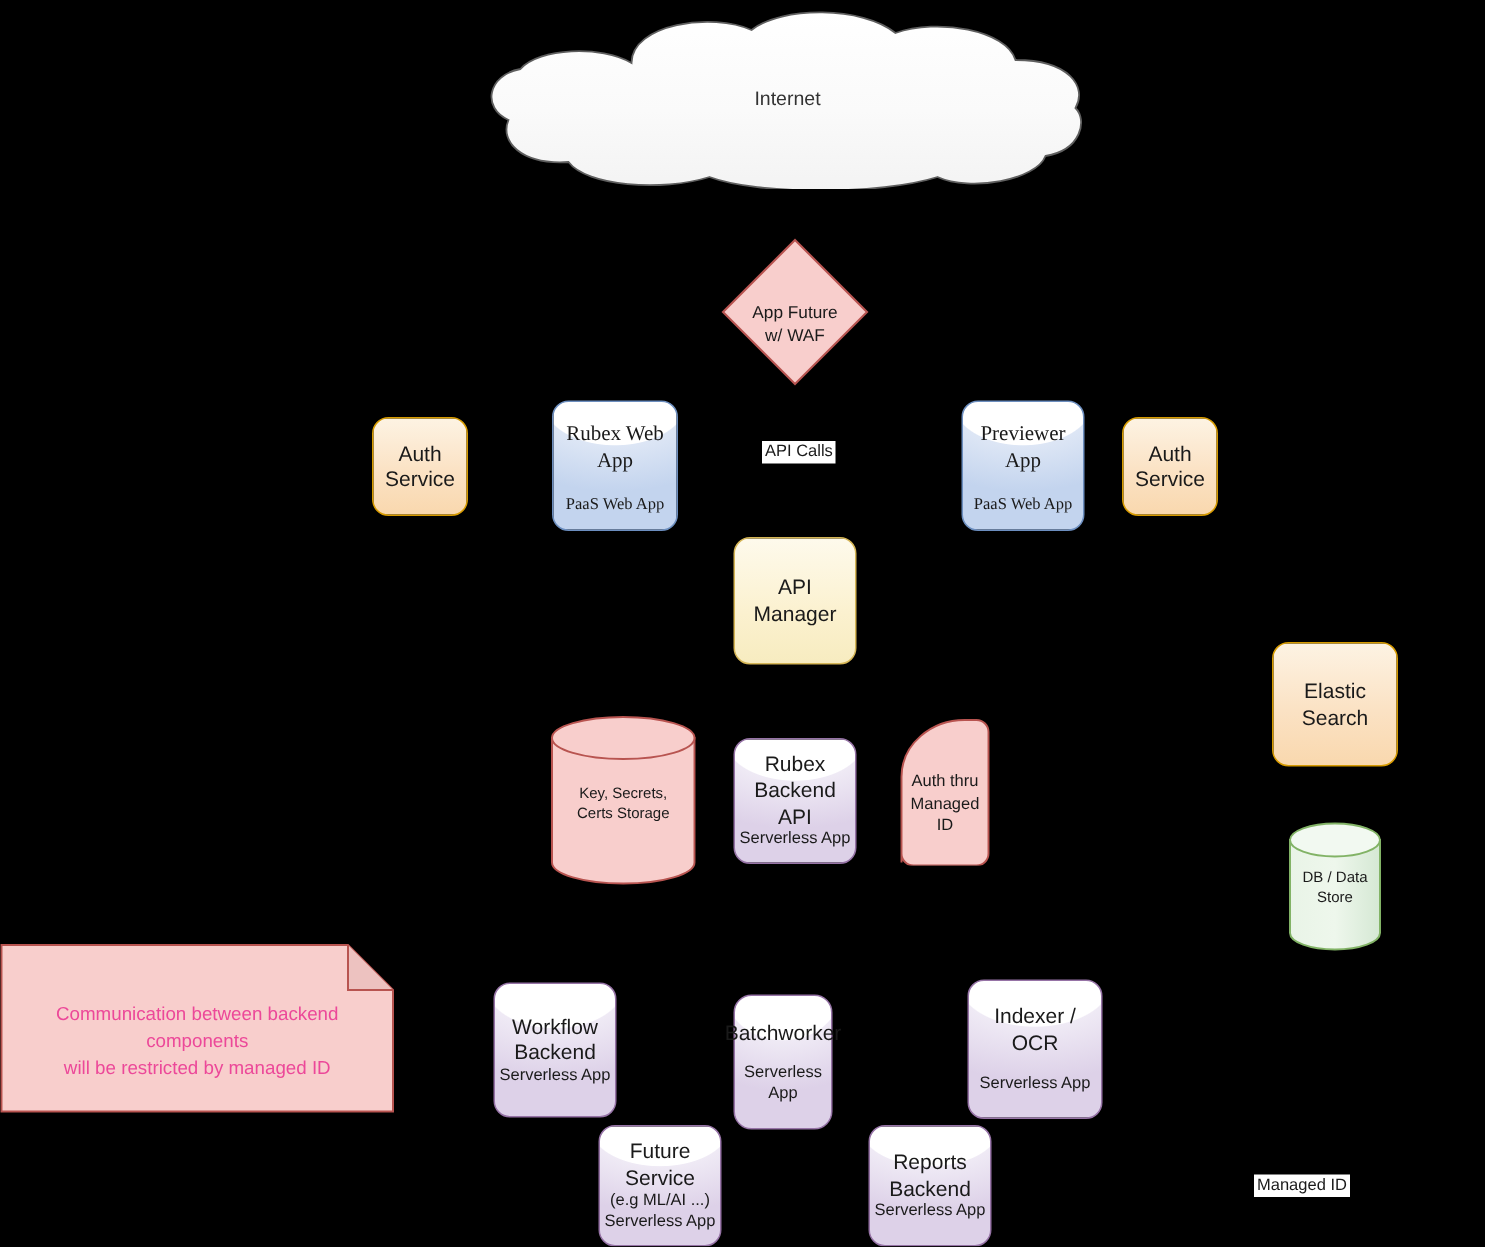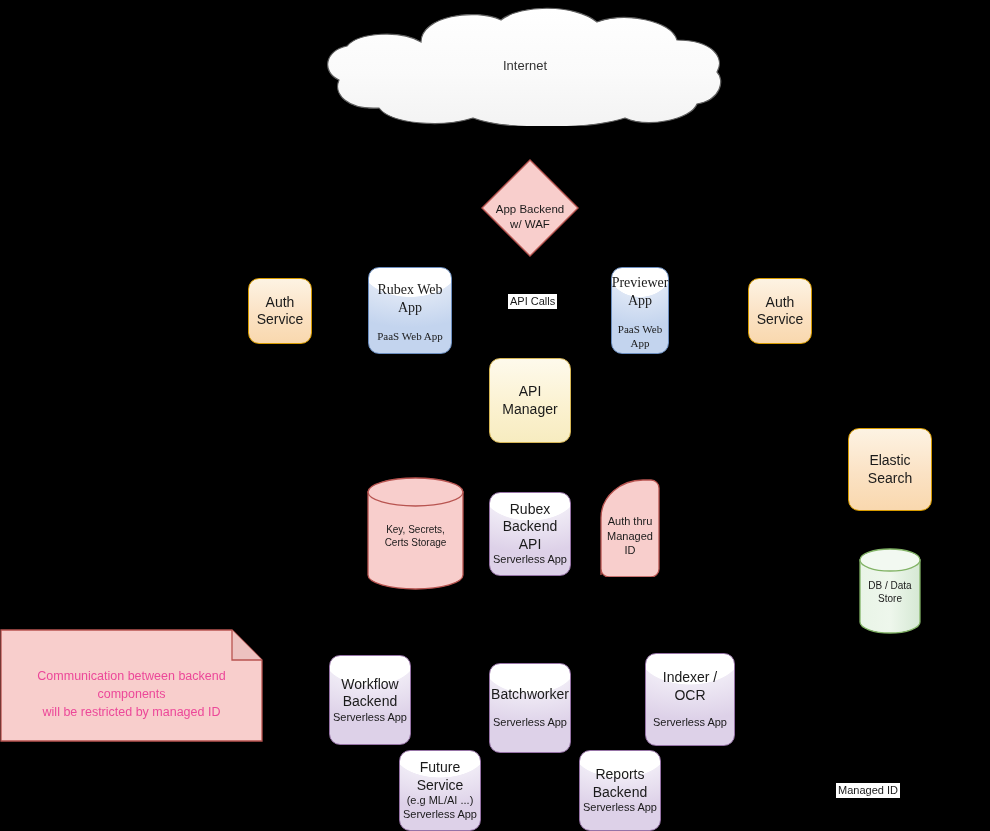--- a/index.html
+++ b/index.html
@@ -173,39 +173,39 @@
                C 34 26, 76 24, 96 36 Z" fill="url(#cloudgrad)" stroke="#5f5f5f" stroke-width="1.2"></path>
     </svg>
     <div class="cloud-label">Internet</div>
   </div>
 
   <div class="diamond-wrap" style="left:480px; top:158px; width:100px; height:100px;">
     <svg width="100" height="100" viewBox="0 0 100 100">
       <polygon points="50,2 98,50 50,98 2,50" fill="#f8cecc" stroke="#b85450" stroke-width="1.4"></polygon>
     </svg>
     <div class="diamond-label">
-      <span>App Backend</span><br>
+      <span>App Future</span><br>
       <span>w/ WAF</span>
     </div>
   </div>
 
   <div class="node boxnode orange-box" style="left:248px; top:278px; width:64px; height:66px;">
     <div class="title" style="white-space:pre-line;">Auth
 Service</div>
   </div>
 
   <div class="node boxnode blue-box" style="left:368px; top:267px; width:84px; height:87px;">
     <div class="title" style="white-space:pre-line;">Rubex Web
 App</div>
     <div class="subtitle">PaaS Web App</div>
   </div>
 
   <div class="edge-label" style="left:508px; top:294px;">API Calls</div>
 
-  <div class="node boxnode blue-box" style="left:611px; top:267px; width:58px; height:87px;">
+  <div class="node boxnode blue-box" style="left:641px; top:267px; width:82px; height:87px;">
     <div class="title" style="white-space:pre-line;">Previewer
 App</div>
     <div class="subtitle">PaaS Web App</div>
   </div>
 
   <div class="node boxnode orange-box" style="left:748px; top:278px; width:64px; height:66px;">
     <div class="title" style="white-space:pre-line;">Auth
 Service</div>
   </div>
 
@@ -274,21 +274,21 @@
       <span>will be restricted by managed ID</span>
     </div>
   </div>
 
   <div class="node boxnode purple-box" style="left:329px; top:655px; width:82px; height:90px;">
     <div class="title" style="white-space:pre-line;">Workflow
 Backend</div>
     <div class="subtitle">Serverless App</div>
   </div>
 
-  <div class="node boxnode purple-box" style="left:489px; top:663px; width:82px; height:90px;">
+  <div class="node boxnode purple-box" style="left:489px; top:663px; width:66px; height:90px;border-radius:12px;">
     <div class="title" style="white-space:pre-line; margin-bottom:12px;">Batchworker</div>
     <div class="subtitle">Serverless App</div>
   </div>
 
   <div class="node boxnode purple-box" style="left:645px; top:653px; width:90px; height:93px;">
     <div class="title" style="white-space:pre-line; margin-bottom:12px;">Indexer / OCR</div>
     <div class="subtitle">Serverless App</div>
   </div>
 
 

